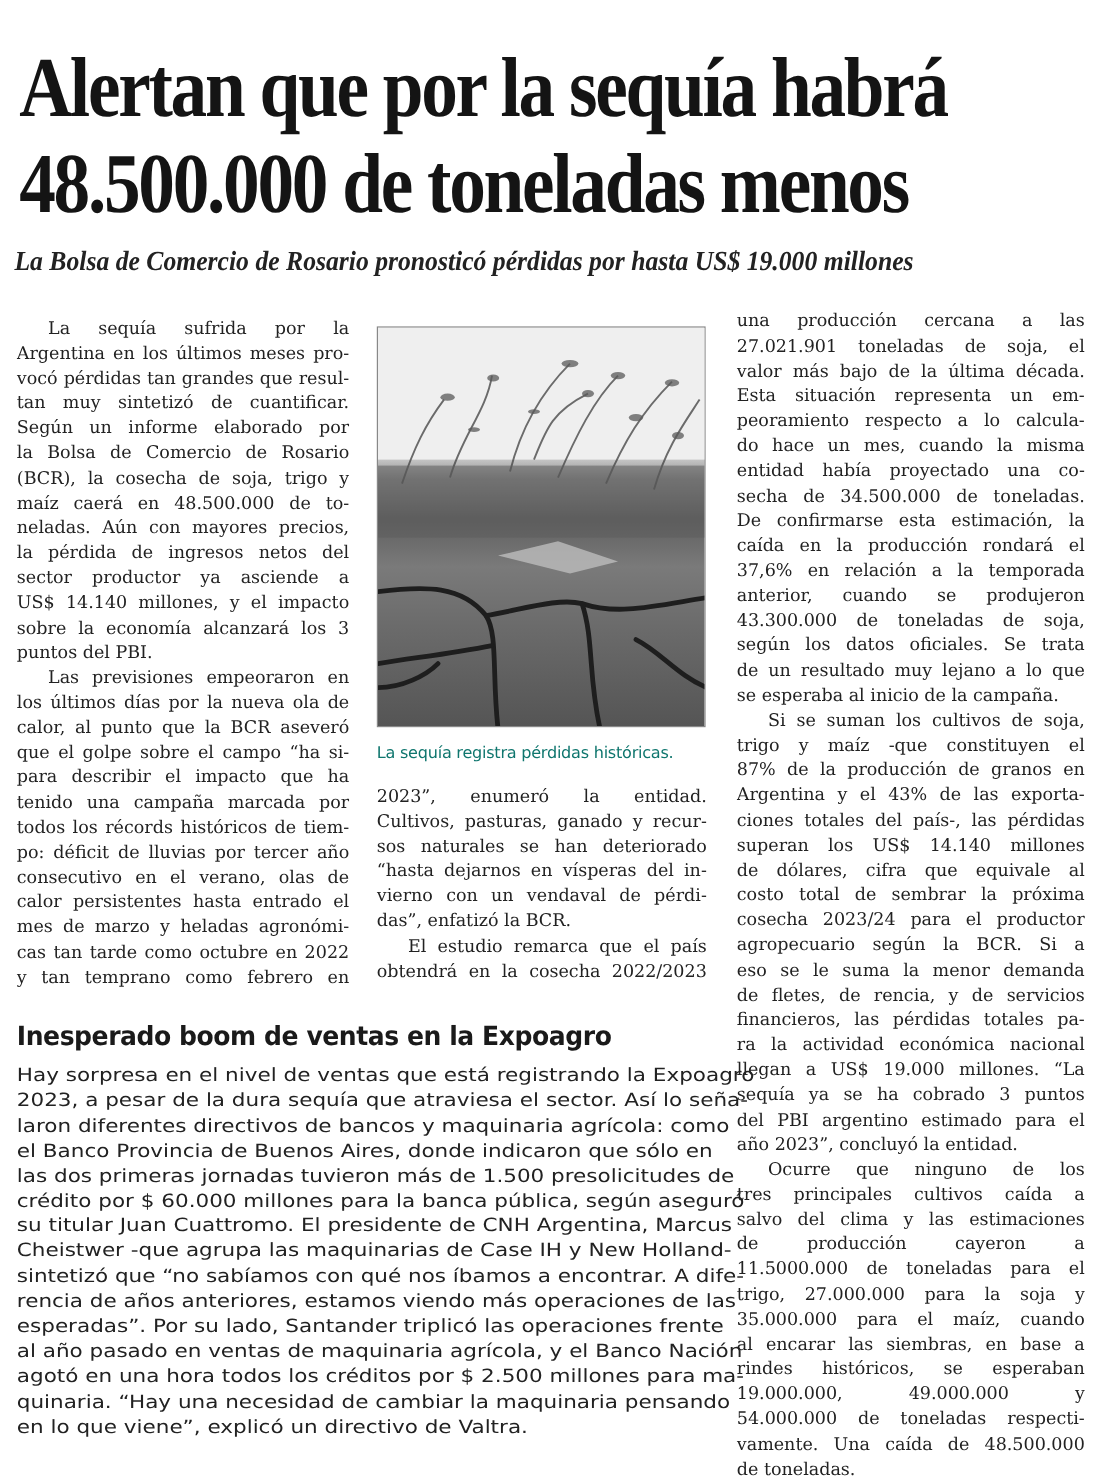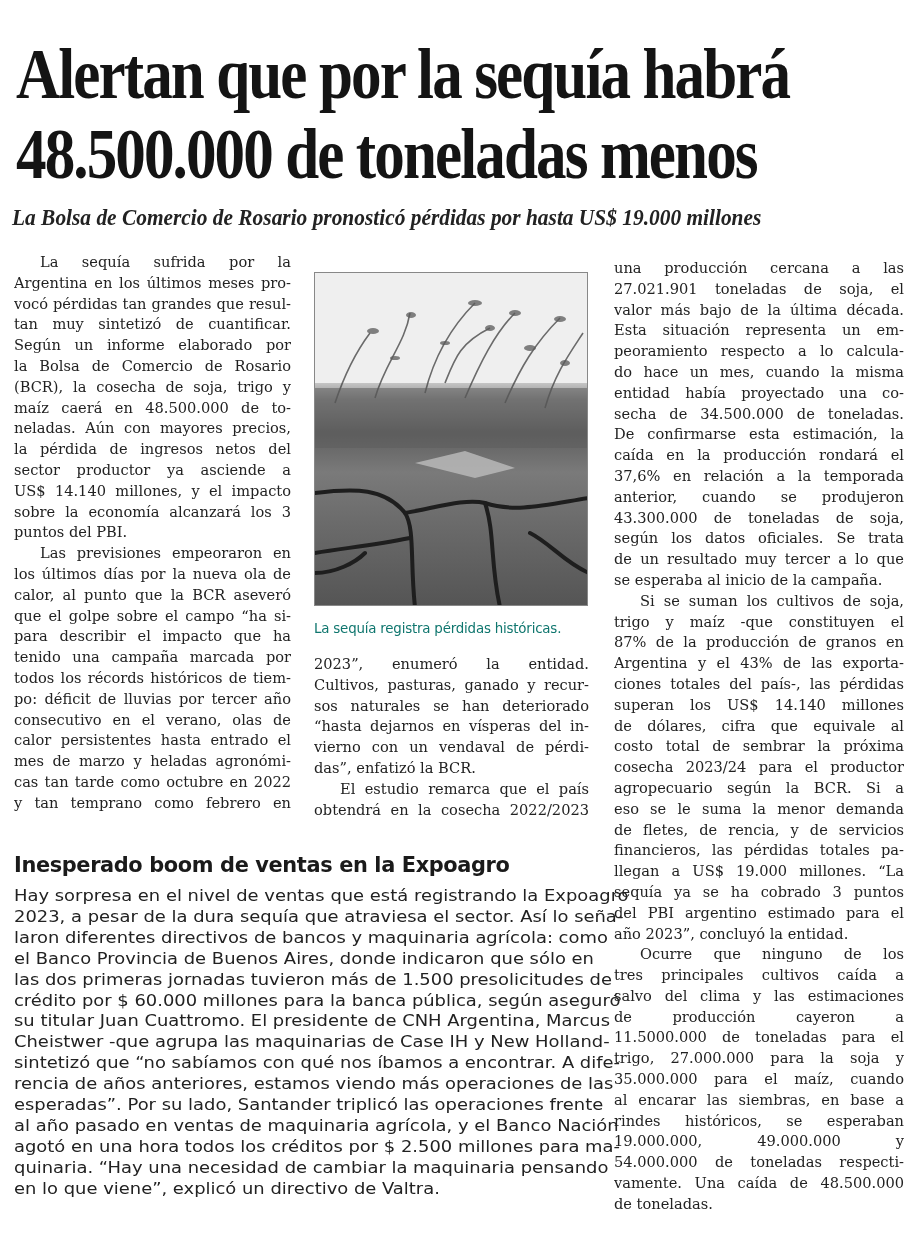--- a/index.html
+++ b/index.html
@@ -23,21 +23,21 @@
     position: absolute;
     font-family: "DejaVu Serif", "Liberation Serif", serif;
     font-size: 14.6px; line-height: 20.8px; color: #222;
   }
   .col .ln {
     display: block; white-space: nowrap; text-align: justify; text-align-last: justify;
     overflow: hidden;
   }
   .col .ln.last { text-align-last: left; }
   .col .ln.indent { padding-left: 26px; }
-  #col1 { left: 14px; top: 252px; width: 277px; }
+  #col1 { left: 14px; top: 264px; width: 277px; }
   #col2 { left: 314px; top: 654px; width: 275px; }
   #col3 { left: 614px; top: 258px; width: 290px; }
   .photo {
     position: absolute; left: 314px; top: 272px; width: 274px; height: 334px;
     border: 1px solid #888; box-sizing: border-box; overflow: hidden;
     background: linear-gradient(180deg, #f4f4f4 0%, #eaeaea 30%, #8c8c8c 38%, #5f5f5f 48%, #7a7a7a 60%, #6b6b6b 75%, #555 100%);
   }
   .photo svg { display: block; }
   .caption {
     position: absolute; left: 314px; top: 620px; width: 280px;
@@ -157,35 +157,36 @@
     <span class="ln">peoramiento respecto a lo calcula-</span>
     <span class="ln">do hace un mes, cuando la misma</span>
     <span class="ln">entidad había proyectado una co-</span>
     <span class="ln">secha de 34.500.000 de toneladas.</span>
     <span class="ln">De confirmarse esta estimación, la</span>
     <span class="ln">caída en la producción rondará el</span>
     <span class="ln">37,6% en relación a la temporada</span>
     <span class="ln">anterior, cuando se produjeron</span>
     <span class="ln">43.300.000 de toneladas de soja,</span>
     <span class="ln">según los datos oficiales. Se trata</span>
-    <span class="ln">de un resultado muy tercer a lo que</span>
+    <span class="ln">de un resultado muy lejano a lo que</span>
     <span class="ln last">se esperaba al inicio de la campaña.</span>
     <span class="ln indent">Si se suman los cultivos de soja,</span>
     <span class="ln">trigo y maíz -que constituyen el</span>
     <span class="ln">87% de la producción de granos en</span>
     <span class="ln">Argentina y el 43% de las exporta-</span>
     <span class="ln">ciones totales del país-, las pérdidas</span>
     <span class="ln">superan los US$ 14.140 millones</span>
     <span class="ln">de dólares, cifra que equivale al</span>
     <span class="ln">costo total de sembrar la próxima</span>
     <span class="ln">cosecha 2023/24 para el productor</span>
     <span class="ln">agropecuario según la BCR. Si a</span>
     <span class="ln">eso se le suma la menor demanda</span>
     <span class="ln">de fletes, de rencia, y de servicios</span>
     <span class="ln">financieros, las pérdidas totales pa-</span>
+    <span class="ln">ra la actividad económica nacional</span>
     <span class="ln">llegan a US$ 19.000 millones. “La</span>
     <span class="ln">sequía ya se ha cobrado 3 puntos</span>
     <span class="ln">del PBI argentino estimado para el</span>
     <span class="ln last">año 2023”, concluyó la entidad.</span>
     <span class="ln indent">Ocurre que ninguno de los</span>
     <span class="ln">tres principales cultivos caída a</span>
     <span class="ln">salvo del clima y las estimaciones</span>
     <span class="ln">de producción cayeron a</span>
     <span class="ln">11.5000.000 de toneladas para el</span>
     <span class="ln">trigo, 27.000.000 para la soja y</span>

